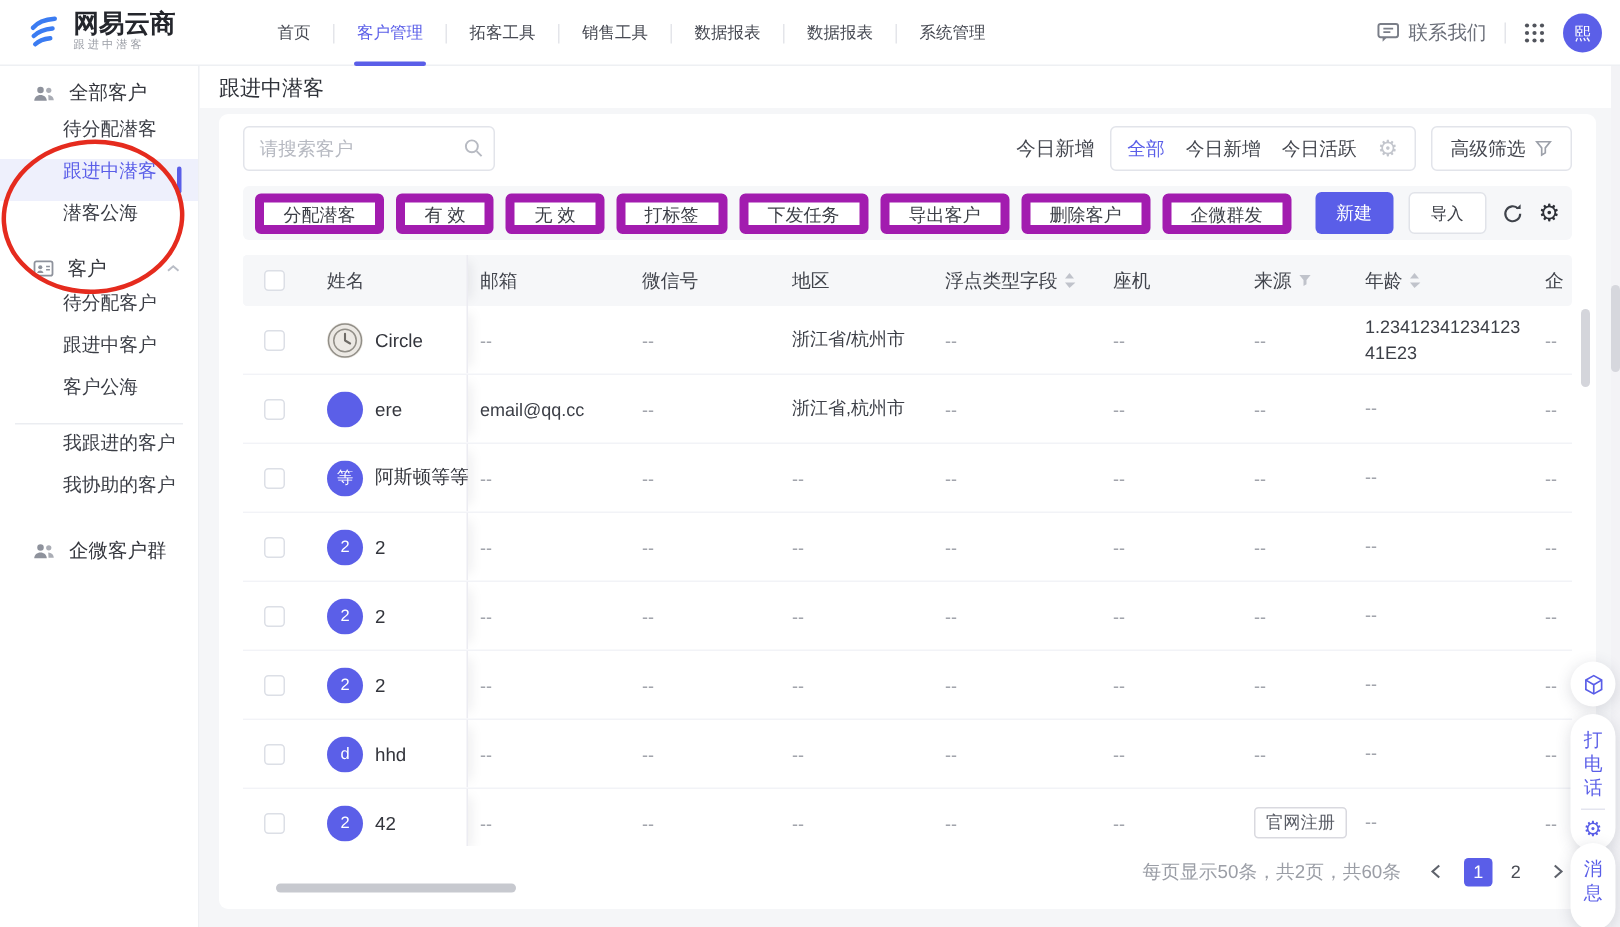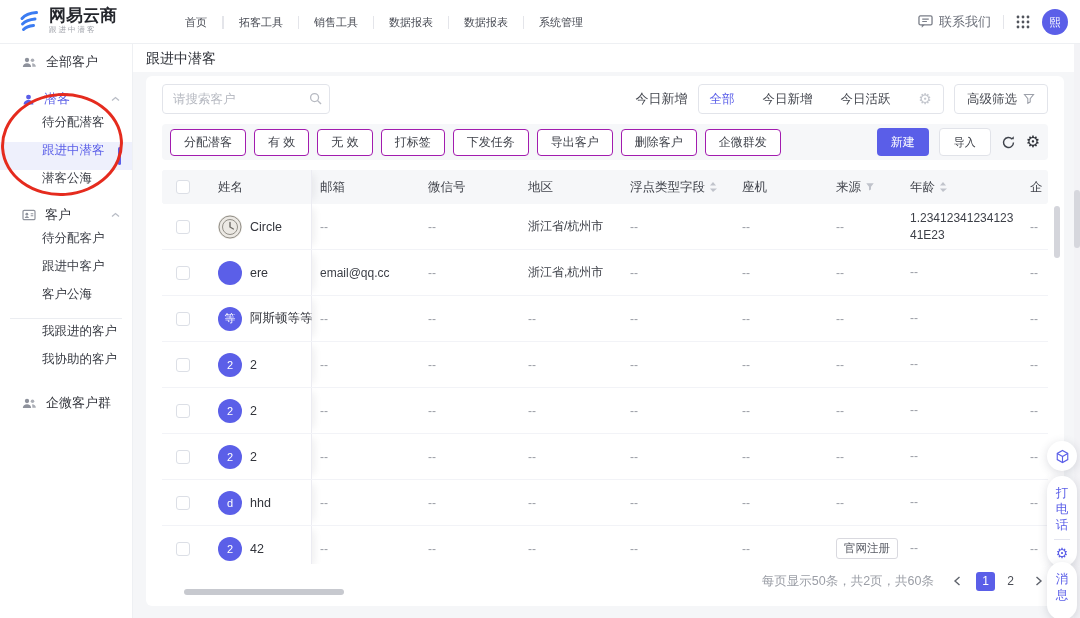--- a/index.html
+++ b/index.html
@@ -41,29 +41,29 @@
   .page-title{height:28px;line-height:28px;background:#fff;padding-left:13px;font-size:14px;color:#2e3138}
   .card{margin:4px 16px 12px 13px;background:#fff;border-radius:6px;height:530px;padding:8px 16px 0;overflow:hidden;position:relative}
 
   .search-row{height:30px;display:flex;align-items:center;justify-content:space-between}
   .search-box{position:relative;width:168px}
   .search-box input{width:168px;height:30px;border:1px solid #e2e4ea;border-radius:4px;padding:0 28px 0 10px;font-size:12.5px;color:#333;outline:none;font-family:inherit}
   .search-box input::placeholder{color:#b6b9c1}
   .search-ic{position:absolute;right:8px;top:8px}
   .filters{display:flex;align-items:center;gap:10px}
   .qf-label{font-size:13px;color:#44474f}
-  .qf-group{display:flex;align-items:center;height:30px;border:1px solid #e2e4ea;border-radius:4px;padding:0 11px;gap:28px}
+  .qf-group{display:flex;align-items:center;height:30px;border:1px solid #e2e4ea;border-radius:4px;padding:0 11px;gap:14px}
   .qf-tab{font-size:12.5px;color:#44474f;cursor:pointer;white-space:nowrap}
   .qf-tab.active{color:#5a5ee8}
   .gear-ch{font-family:"DejaVu Sans",sans-serif;font-size:15px;line-height:1}
   .gear-light{color:#c3c6cd}
   .adv-btn{display:flex;align-items:center;gap:6px;height:30px;border:1px solid #e2e4ea;border-radius:4px;padding:0 12px;font-size:12.5px;color:#44474f;background:#fff;cursor:pointer}
 
   .toolbar-strip{display:flex;align-items:center;background:#f6f7f9;border-radius:4px;height:36px;padding:0 8px;margin-top:10px}
-  .tb-btn{height:27px;padding:0 13px;background:#fff;border:1px solid #a21caf;border-radius:4px;font-size:12px;color:#3c3f47;margin-right:8px;cursor:pointer;font-family:inherit;white-space:nowrap}
+  .tb-btn{height:27px;padding:0 13px;background:#fff;border:6px solid #a21caf;border-radius:4px;font-size:12px;color:#3c3f47;margin-right:8px;cursor:pointer;font-family:inherit;white-space:nowrap}
   .strip-right{margin-left:auto;display:flex;align-items:center;gap:10px}
   .btn-primary{height:28px;padding:0 14px;background:#5a5ee8;color:#fff;border:none;border-radius:4px;font-size:12px;cursor:pointer;font-family:inherit}
   .btn-plain{height:28px;padding:0 14px;background:#fff;border:1px solid #e1e3e9;border-radius:4px;font-size:11px;color:#3c3f47;cursor:pointer;font-family:inherit}
   .gear-dark{color:#2e3138;font-size:16px}
 
   
   .thead{display:flex;height:34px;background:#f6f7f9;border-radius:3px;margin-top:10px;font-size:12.5px;color:#41444c;align-items:stretch;overflow:hidden}
   .thead .td-fixed{background:#f6f7f9}
   .th{display:flex;align-items:center;gap:4px;padding-left:8px}
   .td-fixed{display:flex;flex:0 0 150px;width:150px;align-items:center;border-right:1px solid #ececf2;box-shadow:7px 0 8px -5px rgba(20,25,40,.08);background:#fff;z-index:2;height:100%}
@@ -118,20 +118,21 @@
         </svg>
     </span>
     <span class="logo-text">
       <div class="t1">网易云商</div>
       <div class="t2">跟进中潜客</div>
     </span>
   </div>
   <div class="main-nav">
       <span class="nav-item">首页</span>
       <span class="nav-sep"></span>
+      <span class="nav-item active">客户管理</span>
       <span class="nav-sep"></span>
       <span class="nav-item">拓客工具</span>
       <span class="nav-sep"></span>
       <span class="nav-item">销售工具</span>
       <span class="nav-sep"></span>
       <span class="nav-item">数据报表</span>
       <span class="nav-sep"></span>
       <span class="nav-item">数据报表</span>
       <span class="nav-sep"></span>
       <span class="nav-item">系统管理</span>
@@ -173,34 +174,20 @@
         <span class="icw">
           <svg width="15" height="13" viewBox="0 0 18 14">
             <circle cx="6" cy="4" r="2.6" fill="currentColor"></circle>
             <path d="M1 12.5c0-2.8 2.2-4.6 5-4.6s5 1.8 5 4.6z" fill="currentColor"></path>
             <circle cx="12.6" cy="4.2" r="2.1" fill="currentColor" opacity=".75"></circle>
             <path d="M12.2 7.9c2.4.1 4.4 1.7 4.4 4.3h-4.2z" fill="currentColor" opacity=".75"></path>
           </svg>
         </span>
         <span class="sb-label">全部客户</span>
       </div>
-      <div class="sb-item grp accent mt6">
-        <span class="icw">
-          <svg width="13" height="13" viewBox="0 0 16 16">
-            <circle cx="8" cy="5" r="3" fill="currentColor"></circle>
-            <path d="M2 14c0-3.3 2.7-5.4 6-5.4s6 2.1 6 5.4z" fill="currentColor"></path>
-          </svg>
-        </span>
-        <span class="sb-label">潜客</span>
-        <span class="icw sb-chev">
-          <svg width="9" height="6" viewBox="0 0 9 6">
-            <path d="M1 4.5L4.5 1.5L8 4.5" fill="none" stroke="#b9bdc6" stroke-width="1.3"></path>
-          </svg>
-        </span>
-      </div>
       <div class="sb-child">
         <span class="sb-label">待分配潜客</span>
       </div>
       <div class="sb-child active">
         <span class="sb-label">跟进中潜客</span>
       </div>
       <div class="sb-child">
         <span class="sb-label">潜客公海</span>
       </div>
       <div class="sb-item grp mt2">

